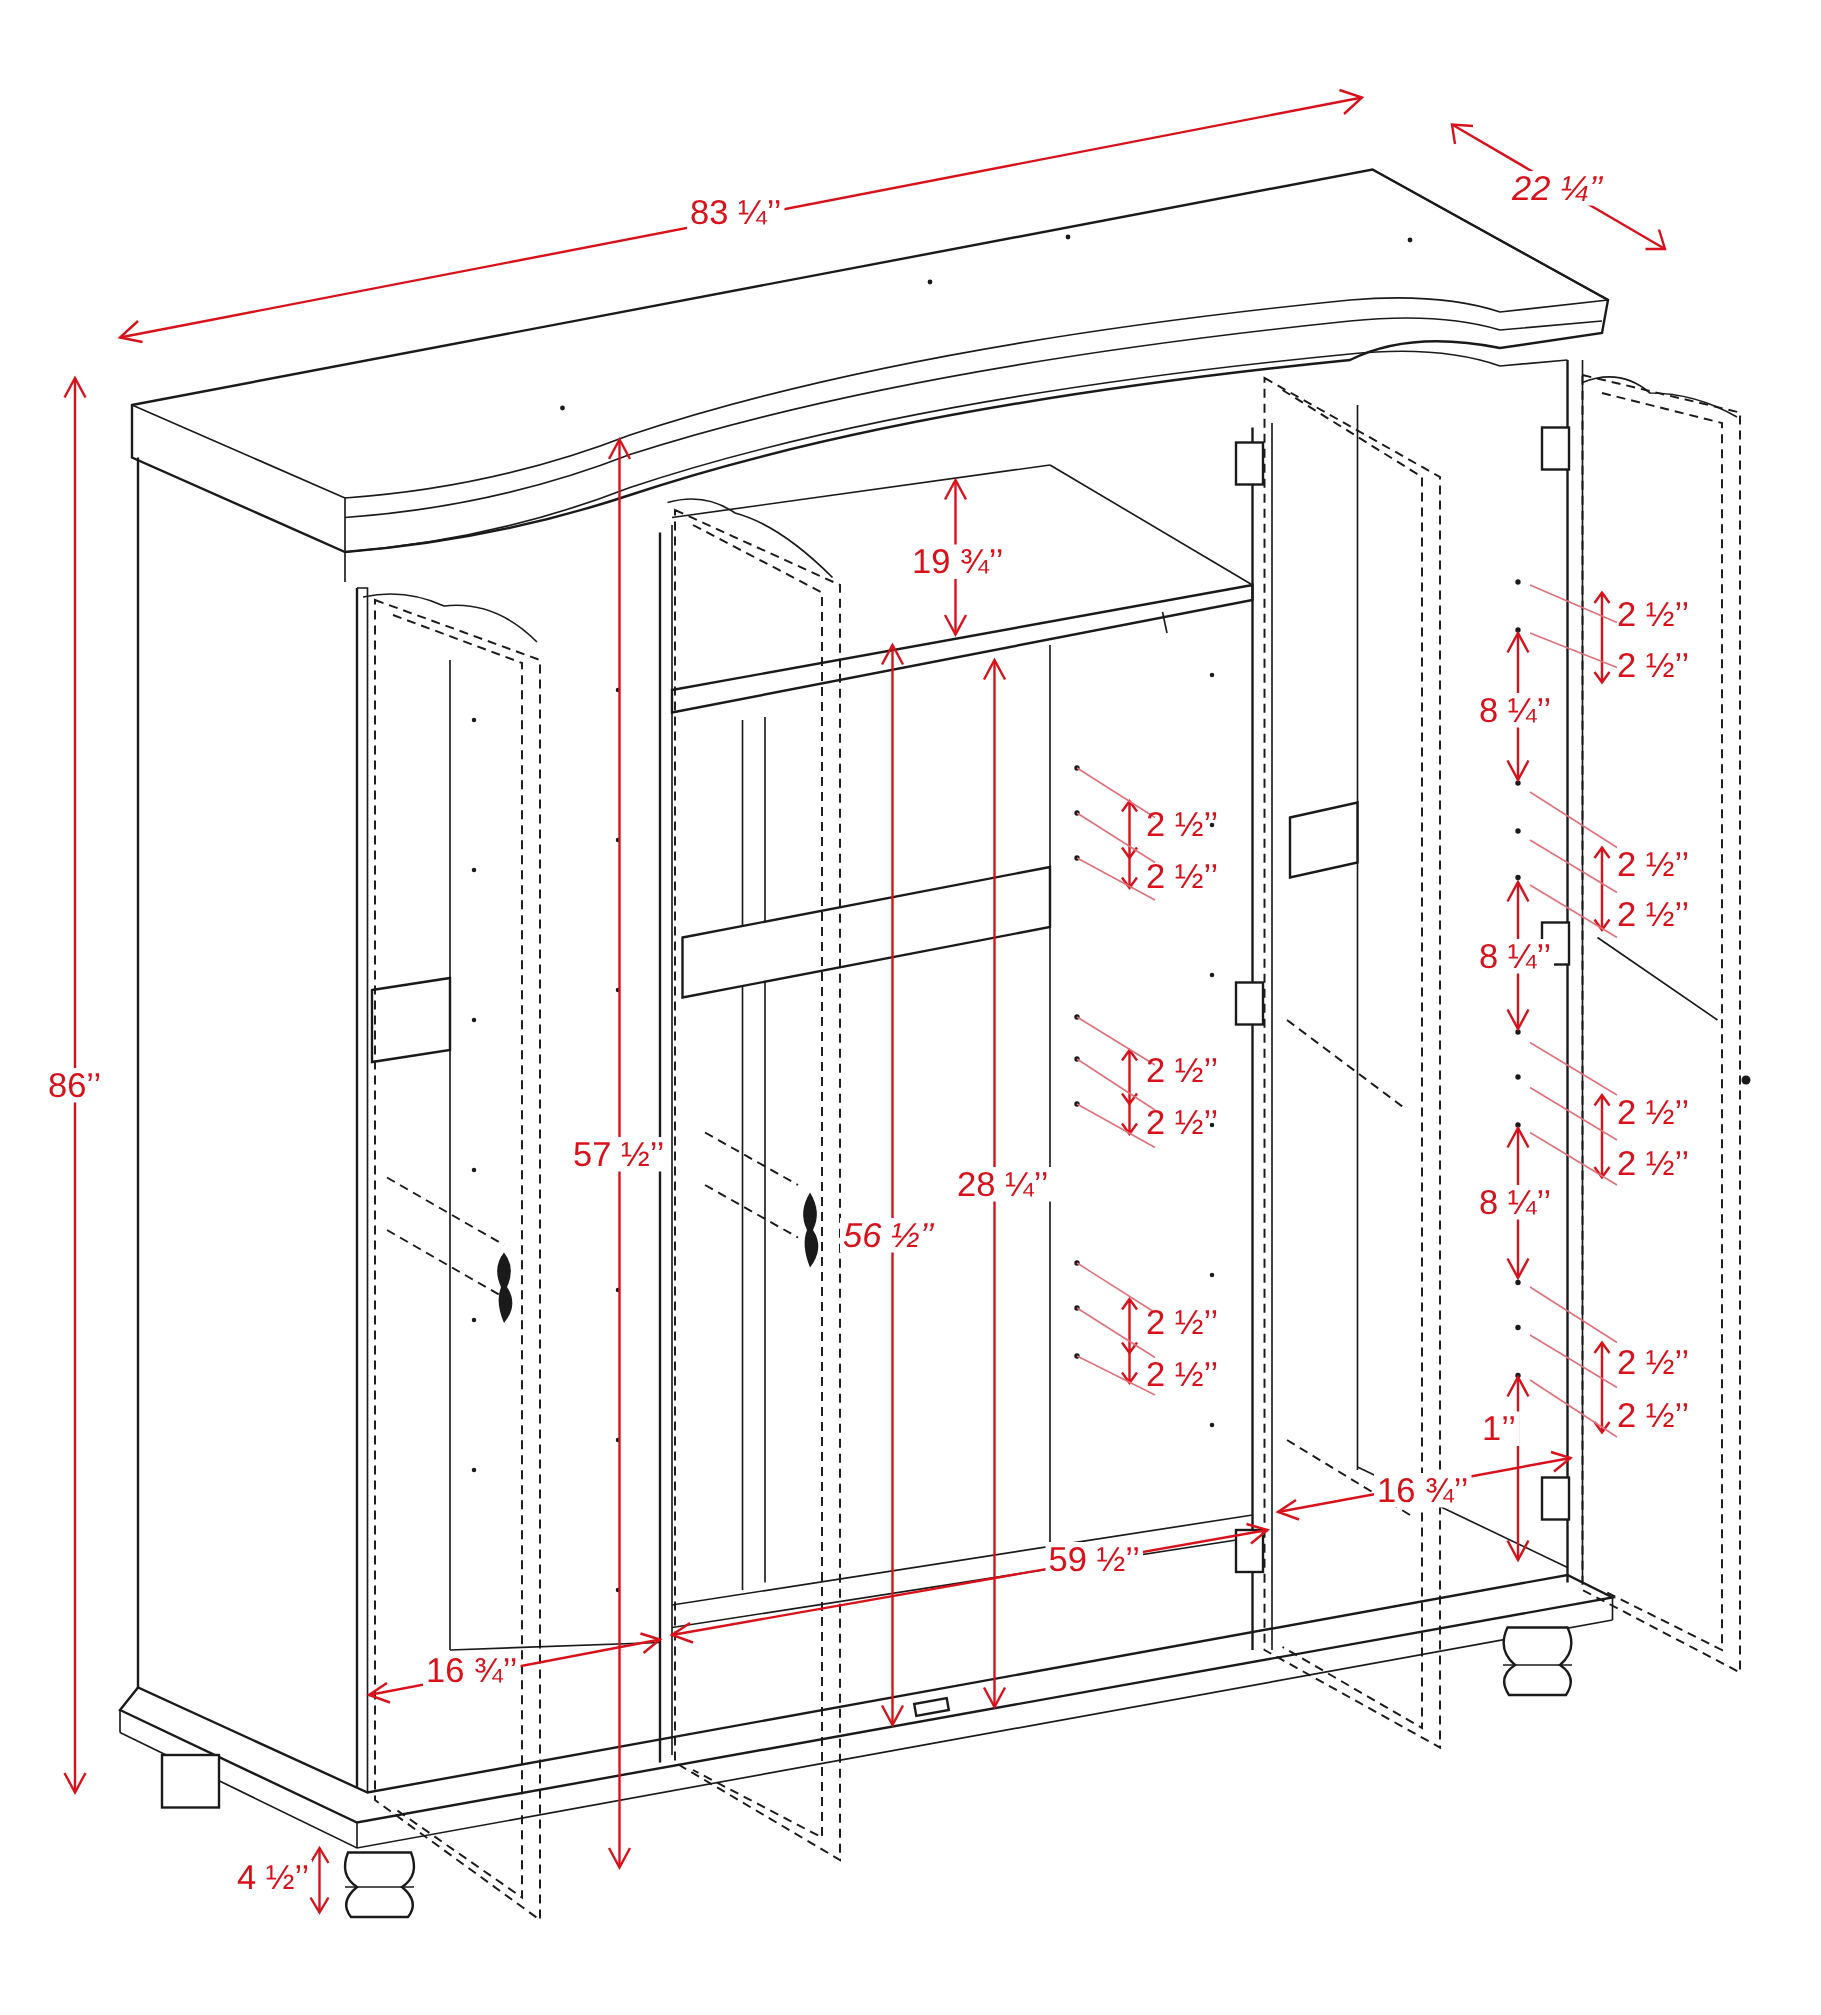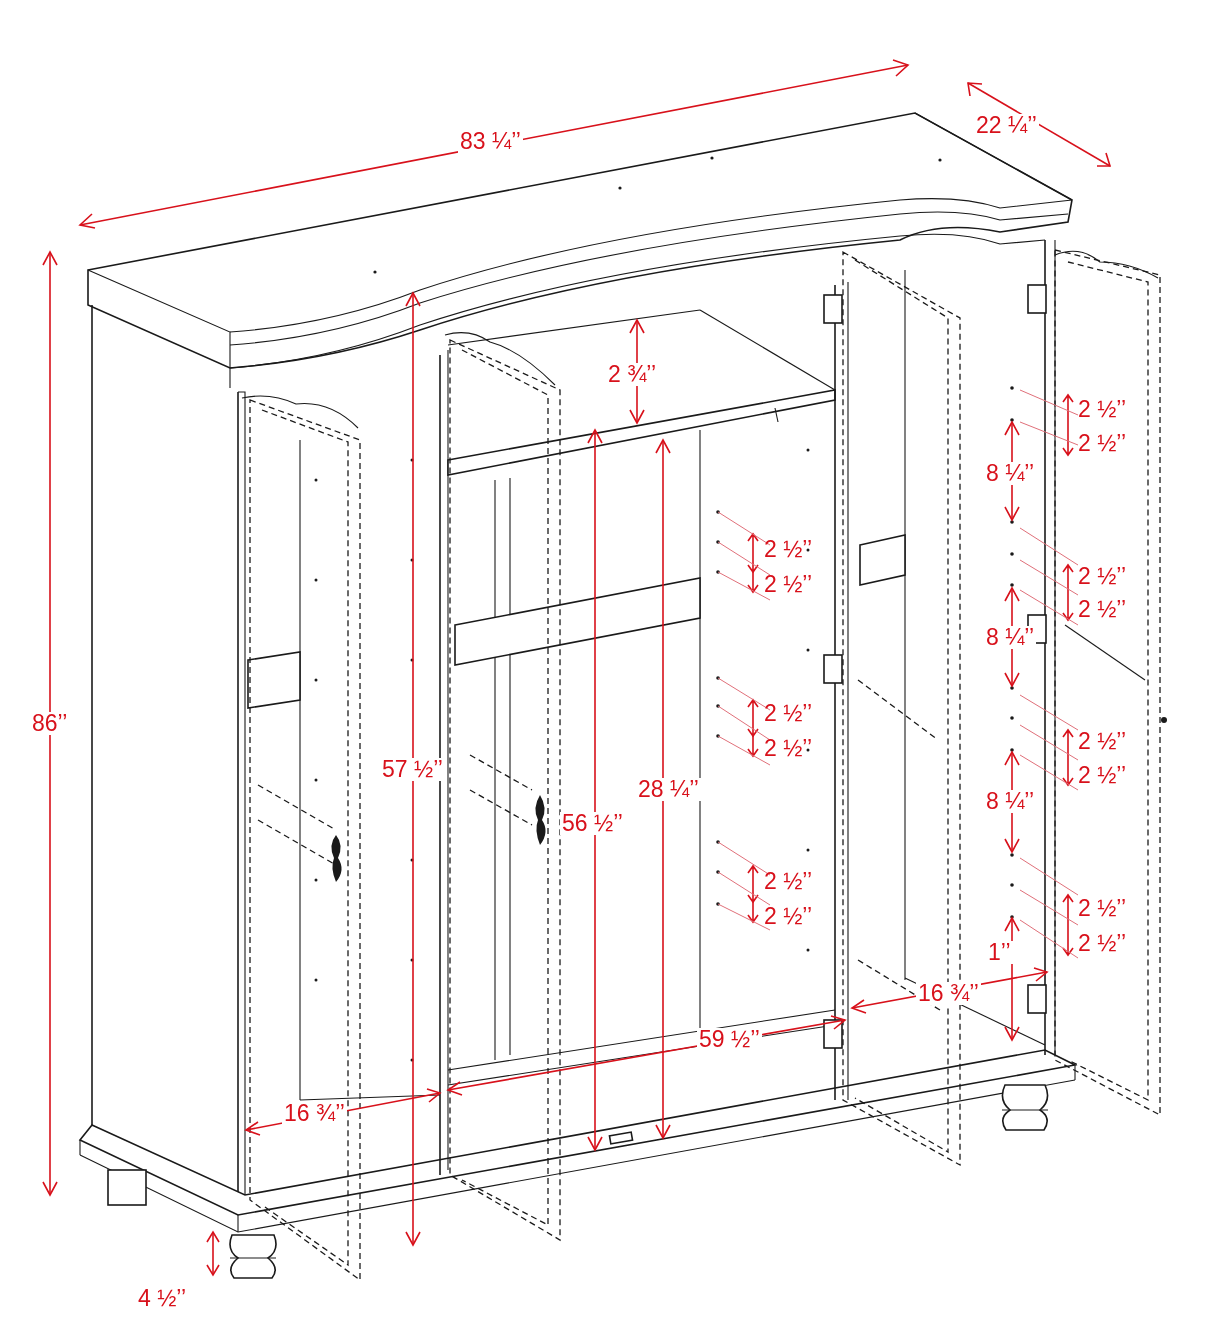--- a/index.html
+++ b/index.html
@@ -260,27 +260,27 @@
     <line class="dim" x1="1012" y1="588" x2="1012" y2="686"></line>
     <path class="dim" d="M1005,601 L1012,588 L1019,601 M1005,673 L1012,686 L1019,673"></path>
     <line class="dim" x1="1012" y1="752" x2="1012" y2="852"></line>
     <path class="dim" d="M1005,765 L1012,752 L1019,765 M1005,839 L1012,852 L1019,839"></path>
     <line class="dim" x1="1012" y1="918" x2="1012" y2="1040"></line>
     <path class="dim" d="M1005,931 L1012,918 L1019,931 M1005,1027 L1012,1040 L1019,1027"></path>
   </g>
 </svg>
 
 <span class="lbl" style="left:458px;top:130px;">83 ¼’’</span>
-<span class="lbl" style="left:974px;top:114px;">22 ¼’’</span>
+<span class="lbl" style="left:1006px;top:114px;font-style:italic;">22 ¼’’</span>
 <span class="lbl" style="left:30px;top:712px;">86’’</span>
 <span class="lbl" style="left:380px;top:758px;">57 ½’’</span>
-<span class="lbl" style="left:136px;top:1240px;margin-top:47px;">4 ½’’</span>
-
-<span class="lbl" style="left:606px;top:363px;">2 ¾’’</span>
-<span class="lbl" style="left:560px;top:812px;">56 ½’’</span>
+<span class="lbl" style="left:156px;top:1240px;">4 ½’’</span>
+
+<span class="lbl" style="left:606px;top:363px;">19 ¾’’</span>
+<span class="lbl" style="left:560px;top:812px;font-style:italic;">56 ½’’</span>
 <span class="lbl" style="left:636px;top:778px;">28 ¼’’</span>
 <span class="lbl" style="left:697px;top:1028px;">59 ½’’</span>
 <span class="lbl" style="left:282px;top:1102px;">16 ¾’’</span>
 <span class="lbl" style="left:916px;top:982px;">16 ¾’’</span>
 
 <span class="lbl nobg" style="left:762px;top:538px;">2 ½’’</span>
 <span class="lbl nobg" style="left:762px;top:573px;">2 ½’’</span>
 <span class="lbl nobg" style="left:762px;top:702px;">2 ½’’</span>
 <span class="lbl nobg" style="left:762px;top:737px;">2 ½’’</span>
 <span class="lbl nobg" style="left:762px;top:870px;">2 ½’’</span>

